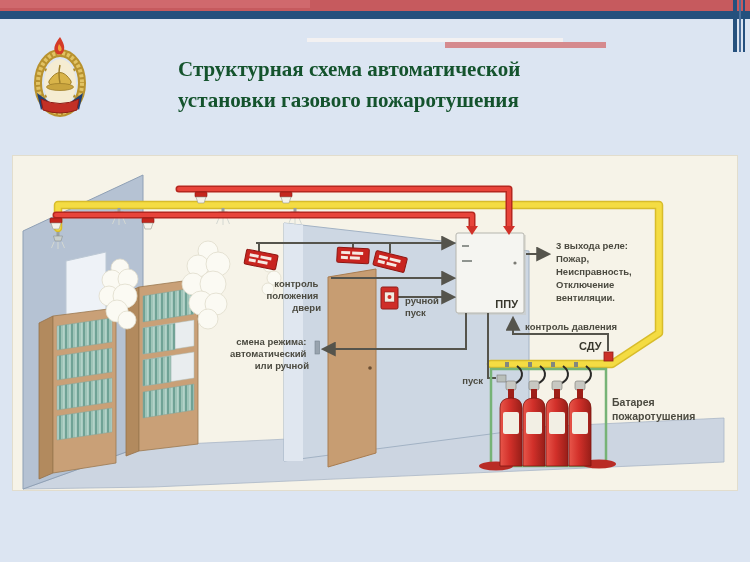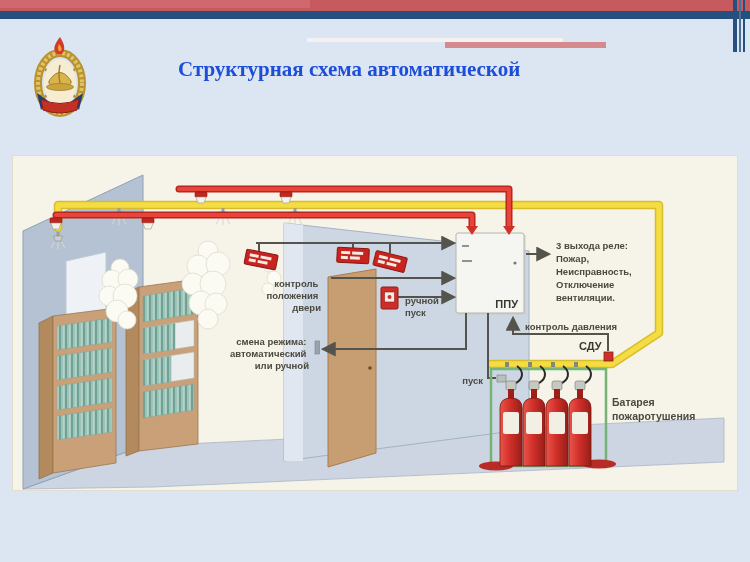--- a/index.html
+++ b/index.html
@@ -16,21 +16,21 @@
   .bar-pink-a{left:0;top:34;width:310px;height:8px;background:#d0696d;}
   .bar-white{left:307;top:38px;left:307px;width:256px;height:4px;background:#f3f1f2;}
   .bar-pink-b{left:445px;top:42px;width:161px;height:6px;background:#d58a8e;}
   .edge-1{left:733px;top:0;width:4px;height:52px;background:#25507d;}
   .edge-2{left:739px;top:0;width:2px;height:52px;background:#4a6f9a;}
   .edge-3{left:743px;top:0;width:2px;height:52px;background:#25507d;}
   
   .title{
     left:178px;top:54px;width:440px;
     font-family:"Liberation Serif", serif;
-    font-weight:bold;font-size:21px;line-height:31px;color:#1d4ed8;
+    font-weight:bold;font-size:21px;line-height:31px;color:#14532d;
   }
   
   .panel{
     left:12px;top:155px;width:726px;height:336px;
     background:#f6f3e8;border:1px solid #e2ddcd;box-sizing:border-box;
   }
   .panel svg{display:block;}
   
   .lbl{font-family:"Liberation Sans",sans-serif;font-size:9.5px;font-weight:bold;fill:#4b4a40;}
   .lbl2{font-family:"Liberation Sans",sans-serif;font-size:11px;font-weight:bold;fill:#38372d;}
@@ -60,20 +60,21 @@
   <path d="M22,46 Q33,29 44,46 Q46,51 33,51.5 Q20,51 22,46 Z" fill="#d9b44a" stroke="#9f7f2a" stroke-width="1"></path>
   <path d="M33,30 Q31,39 33,48" fill="none" stroke="#9f7f2a" stroke-width="1.5"></path>
   <ellipse cx="33" cy="52" rx="13.5" ry="3.5" fill="#c9a43e" stroke="#9f7f2a" stroke-width="0.8"></ellipse>
   <polygon points="10,58 21,66 14,75" fill="#1f3f74"></polygon>
   <polygon points="56,58 45,66 52,75" fill="#1f3f74"></polygon>
   <path d="M14,64 Q33,73 52,64 L50,75 Q33,81 16,75 Z" fill="#c23026" stroke="#8e1d15" stroke-width="1"></path>
 </svg>
 
 <div class="abs title">
   <div>Структурная схема автоматической</div>
+  <div>установки газового пожаротушения</div>
 </div>
 
 <div class="abs panel">
 <svg width="724" height="334" viewBox="0 0 724 334">
   <defs>
     <marker id="arrG" viewBox="0 0 10 10" refX="8.5" refY="5" markerWidth="7.5" markerHeight="7.5" orient="auto-start-reverse">
       <path d="M0,0 L10,5 L0,10 z" fill="#55544c"></path>
     </marker>
     <pattern id="books" width="6" height="12" patternUnits="userSpaceOnUse">
       <rect width="6" height="12" fill="#9ec4b8"></rect>

